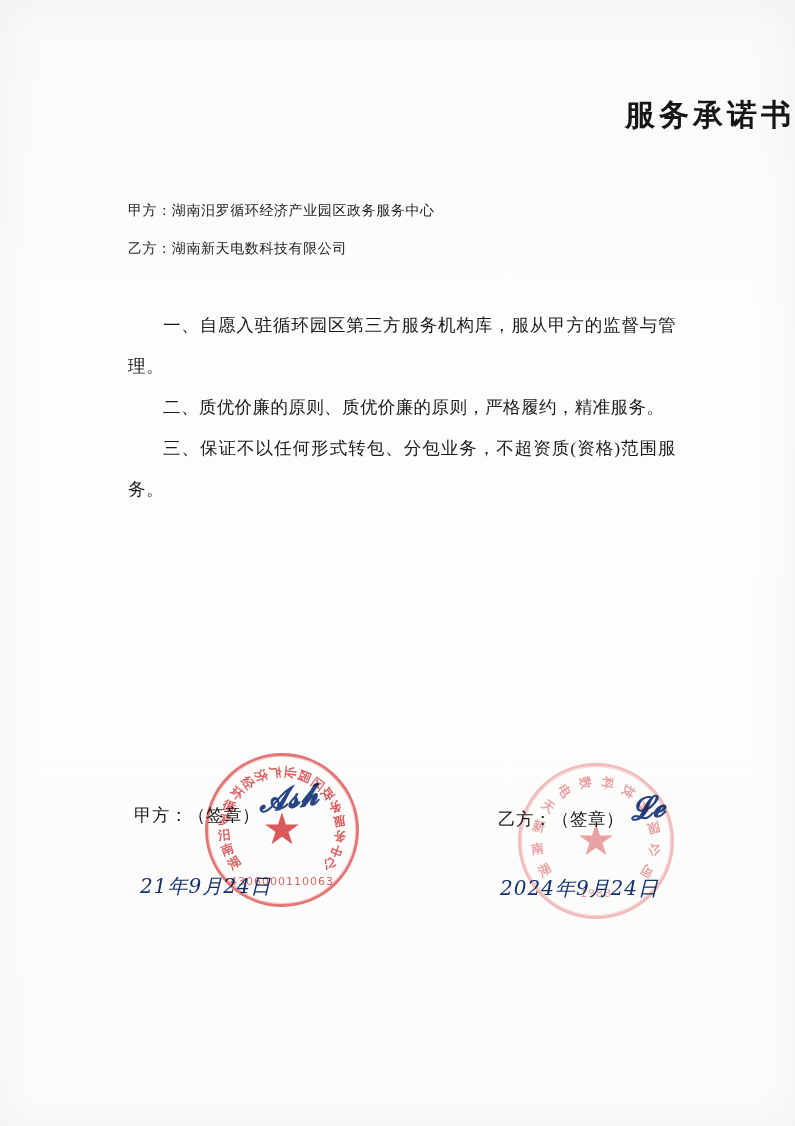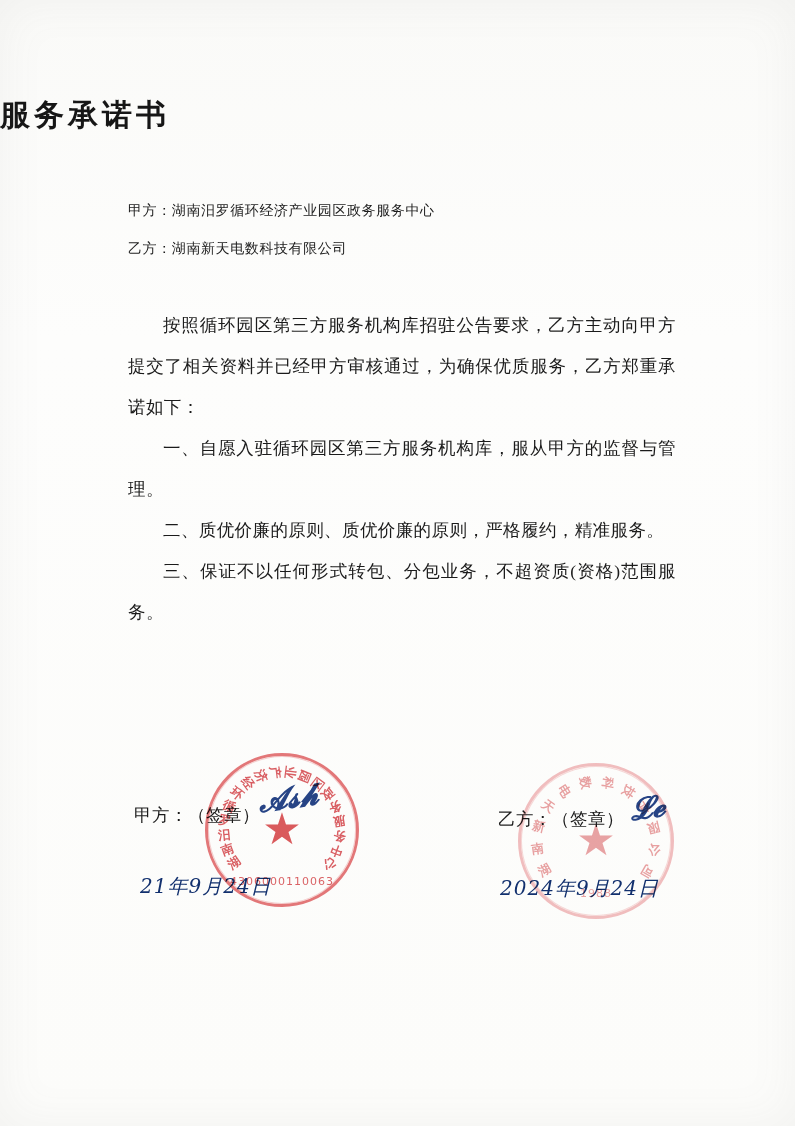--- a/index.html
+++ b/index.html
@@ -27,21 +27,21 @@
     inset: 0;
     background:
       linear-gradient(180deg, rgba(250,250,248,1) 0%, rgba(253,253,252,1) 30%, rgba(252,252,250,1) 100%);
     pointer-events: none;
   }
   .doc-title {
     position: absolute;
     top: 95px;
     left: 0;
     width: 100%;
-    text-align: left;
+    text-align: right;
     font-size: 30px;
     font-weight: bold;
     letter-spacing: 4px;
     font-family: Liberation Sans, sans-serif;
     color: #161616;
   }
   .parties {
     position: absolute;
     top: 192px;
     left: 128px;
@@ -199,21 +199,20 @@
 <div class="page">
 
   <div class="doc-title">服务承诺书</div>
 
   <div class="parties">
     <div>甲方：湖南汨罗循环经济产业园区政务服务中心</div>
     <div>乙方：湖南新天电数科技有限公司</div>
   </div>
 
   <div class="body-text">
-    <p>按照循环园区第三方服务机构库招驻公告要求，乙方主动向甲方提交了相关资料并已经甲方审核通过，为确保优质服务，乙方郑重承诺如下：</p>
     <p>一、自愿入驻循环园区第三方服务机构库，服从甲方的监督与管理。</p>
     <p>二、质优价廉的原则、质优价廉的原则，严格履约，精准服务。</p>
     <p>三、保证不以任何形式转包、分包业务，不超资质(资格)范围服务。</p>
   </div>
 
   <div class="sign-row">
     <div class="sign-block sign-left">甲方：（签章）</div>
     <div class="sign-block sign-right">乙方：（签章）</div>
     <div class="date-line date-left handwritten hw-ink">21年9月24日</div>
     <div class="date-line date-right handwritten hw-ink">2024年9月24日</div>

